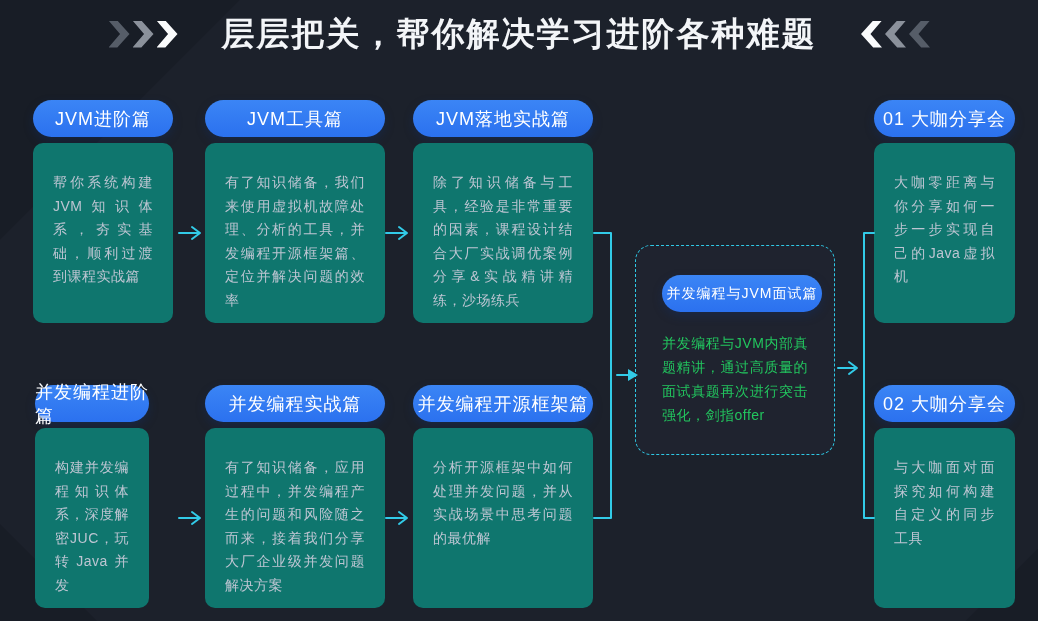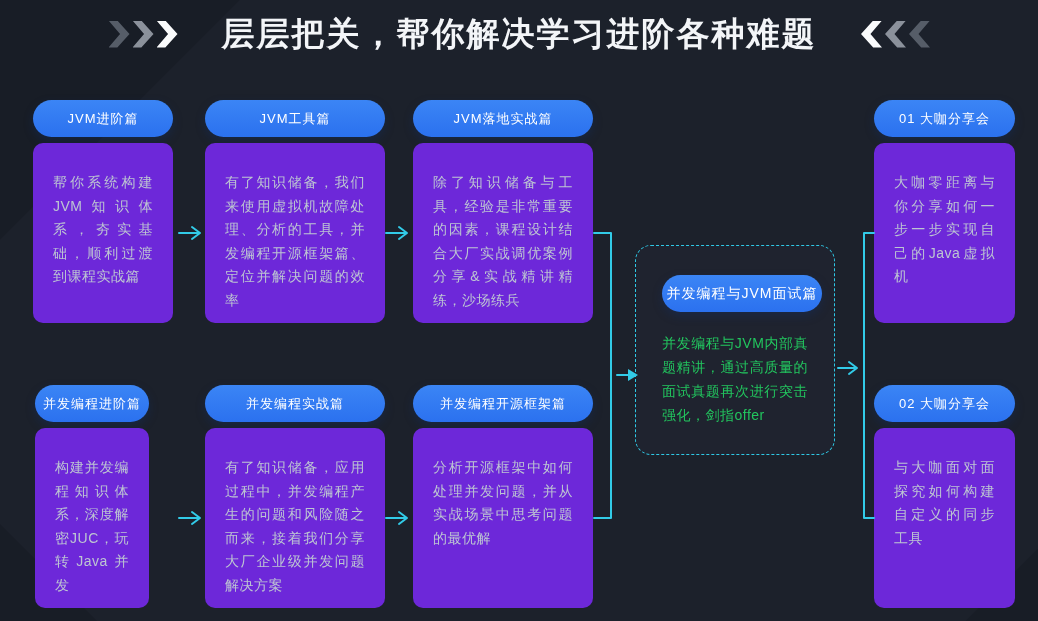--- a/index.html
+++ b/index.html
@@ -32,25 +32,25 @@
   .n-t2{left:205px;top:100px;width:180px;}
   .n-t3{left:413px;top:100px;width:180px;}
   .n-b1{left:35px;top:385px;width:114px;justify-content:space-between;}
   .n-b2{left:205px;top:385px;width:180px;}
   .n-b3{left:413px;top:385px;width:180px;}
   .n-r1{left:874px;top:100px;width:141px;}
   .n-r2{left:874px;top:385px;width:141px;}
 
   .pill{height:37px;border-radius:19px;flex:0 0 auto;
     background:linear-gradient(180deg,#3B85F5,#2B71EF);
-    color:#FFFFFF;font-size:13px;letter-spacing:1px;
+    color:#FFFFFF;font-size:18px;letter-spacing:1px;
     display:flex;align-items:center;justify-content:center;
     box-shadow:0 4px 10px rgba(17,48,110,0.35);}
   .card{height:180px;box-sizing:border-box;border-radius:10px;
-    background:#6d28d9;color:#BDC5D2;
+    background:#0f766e;color:#BDC5D2;
     padding:28px 20px 0 20px;font-size:14px;line-height:23.5px;
     letter-spacing:0.5px;text-align:justify;}
 
   
   .interview{position:absolute;left:635px;top:245px;width:200px;height:210px;
     box-sizing:border-box;border:1.5px dashed #2FC9E6;border-radius:16px;
     background:rgba(38,45,59,0.25);padding:29px 26px 0 26px;}
   .interview .pill{width:160px;margin:0 auto 19px auto;font-size:14px;}
   .interview .body{color:#22c55e;font-size:14px;line-height:24px;
     letter-spacing:0.5px;text-align:justify;}

